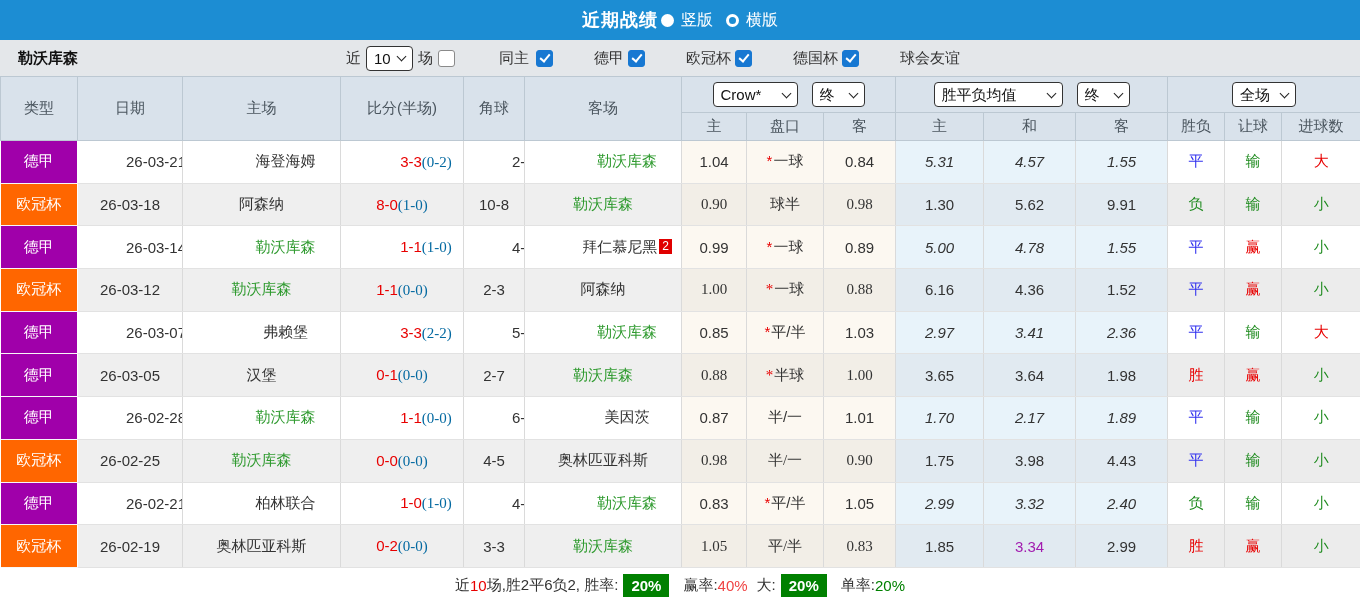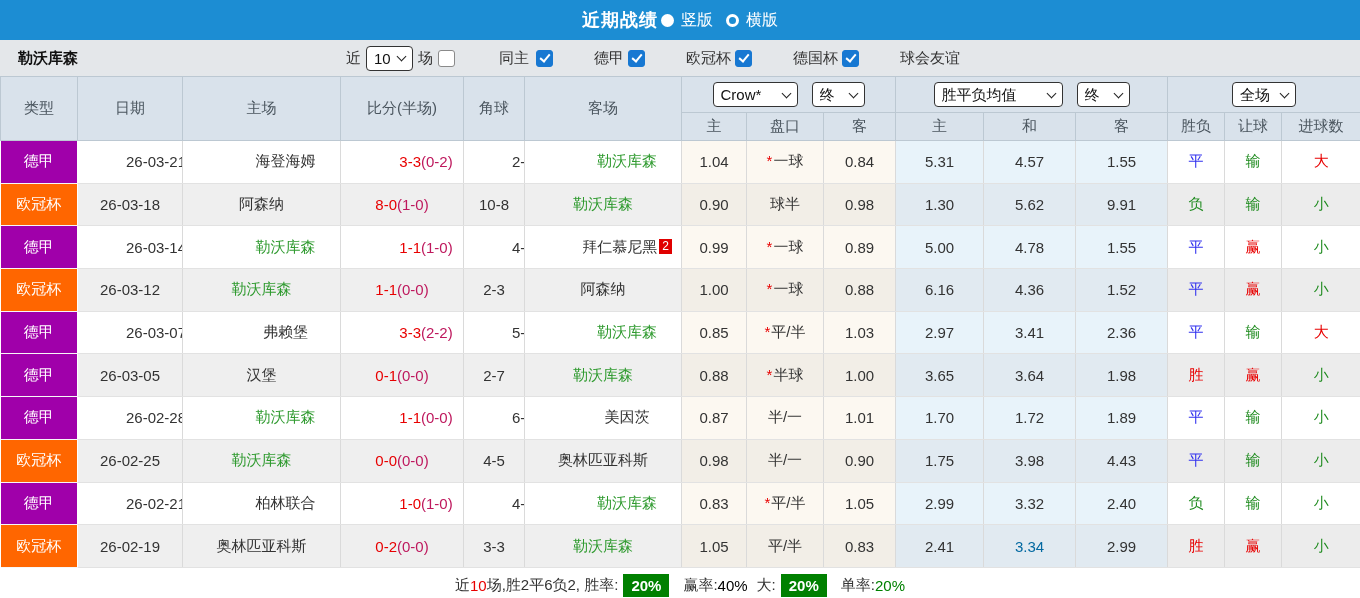--- a/index.html
+++ b/index.html
@@ -45,48 +45,48 @@
   thead th{background:#D9E2EB;border:1px solid #BCC8D2;color:#4A555E;font-weight:normal;font-size:15px;}
   thead tr.h-top th{height:35px;}
   thead tr.h-sub th{height:27px;}
   .hsel-inner{display:flex;justify-content:center;align-items:center;gap:14px;}
 
   tbody td{border-right:1px solid #DADADA;border-bottom:1px solid #E2E2E2;font-size:15px;height:41.7px;}
   tbody td:last-child{border-right:none;}
   tbody tr.odd .sec-left{background:#FFFFFF;padding-left:48px;}
   tbody tr.even .sec-left{background:#EFEFEF;}
   tbody tr.odd .sec-odds{background:#FCF8F1;}
-  tbody tr.even .sec-odds{background:#F2EEE7;}
-  tbody tr.odd .sec-avg{background:#E8F3FA;}
+  tbody tr.even .sec-odds{background:#F2EEE7;font-family:Liberation Serif, serif;}
+  tbody tr.odd .sec-avg{background:#E8F3FA;font-style:italic;}
   tbody tr.even .sec-avg{background:#E1EAF1;margin-left:40px;}
   tbody tr.odd .sec-res{background:#FFFFFF;}
   tbody tr.even .sec-res{background:#ECECEC;}
 
   td.league{color:#fff;font-size:15px;border-bottom:1px solid #F7F7F7;border-right:1px solid #fff;}
   td.league.purple{background:#A000AA;}
   td.league.orange{background:#FF6600;}
 
   td.team.green{color:#2E9A2E;}
   .ft{color:#E80000;}
-  .ht{color:#be185d;}
+  .ht{color:#0369a1;font-family:Liberation Serif, serif;}
   .star{color:#E80000;margin-right:1px;}
   .badge2{background:#E00000;color:#fff;font-size:12px;line-height:15px;padding:0 3px;display:inline-block;
     margin-left:2px;transform:translateY(-2px);}
   .c-blue{color:#3030EE;}
   .c-green{color:#1F8B1F;}
   .c-red{color:#E80000;}
-  td.orange-val{color:#0369a1;}
+  td.orange-val{color:#a21caf;}
 
   
   .footer{height:35px;display:flex;align-items:center;justify-content:center;font-size:15px;color:#333;}
   .footer .seg{display:inline-block;}
   .footer .gap{margin-left:9px;}
   .badge-green{background:#008000;color:#fff;padding:3px 8px;margin:0 5px;font-weight:bold;}
   .f-red{color:#E80000;}
-  .f-blue{color:#000000;}
+  .f-blue{color:#ef4444;}
   .f-green{color:#008000;}
 </style>
 </head>
 <body>
 
 <div class="app">
 
   <div class="topbar">
     <span class="title">近期战绩</span>
     <span class="radio filled"></span>
@@ -293,21 +293,21 @@
           <td class="league purple">德甲</td>
           <td class="sec-left date">26-02-28</td>
           <td class="sec-left team green">勒沃库森</td>
           <td class="sec-left"><span class="ft">1-1</span><span class="ht">(0-0)</span></td>
           <td class="sec-left">6-2</td>
           <td class="sec-left team">美因茨</td>
           <td class="sec-odds">0.87</td>
           <td class="sec-odds">半/一</td>
           <td class="sec-odds">1.01</td>
           <td class="sec-avg">1.70</td>
-          <td class="sec-avg">1.72</td>
+          <td class="sec-avg">2.17</td>
           <td class="sec-avg">1.89</td>
           <td class="sec-res c-blue">平</td>
           <td class="sec-res c-green">输</td>
           <td class="sec-res c-green">小</td>
         </tr>
         <tr class="even">
           <td class="league orange">欧冠杯</td>
           <td class="sec-left date">26-02-25</td>
           <td class="sec-left team green">勒沃库森</td>
           <td class="sec-left"><span class="ft">0-0</span><span class="ht">(0-0)</span></td>
@@ -343,21 +343,21 @@
         <tr class="even">
           <td class="league orange">欧冠杯</td>
           <td class="sec-left date">26-02-19</td>
           <td class="sec-left team">奥林匹亚科斯</td>
           <td class="sec-left"><span class="ft">0-2</span><span class="ht">(0-0)</span></td>
           <td class="sec-left">3-3</td>
           <td class="sec-left team green">勒沃库森</td>
           <td class="sec-odds">1.05</td>
           <td class="sec-odds">平/半</td>
           <td class="sec-odds">0.83</td>
-          <td class="sec-avg">2.41</td>
+          <td class="sec-avg">1.85</td>
           <td class="sec-avg orange-val">3.34</td>
           <td class="sec-avg">2.99</td>
           <td class="sec-res c-red">胜</td>
           <td class="sec-res c-red">赢</td>
           <td class="sec-res c-green">小</td>
         </tr>
       </tbody>
   </table>
 
   <div class="footer" id="footer">

